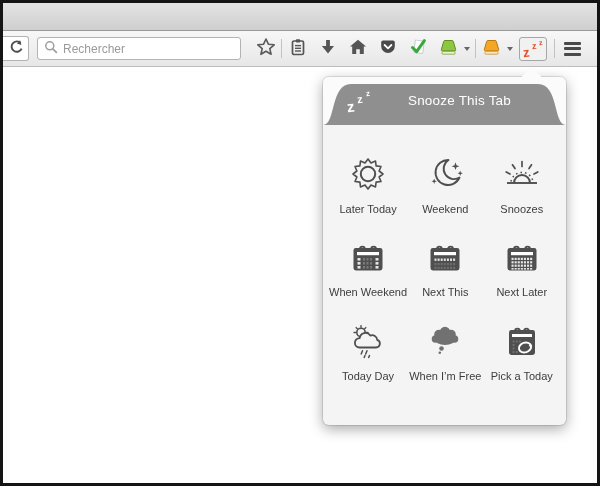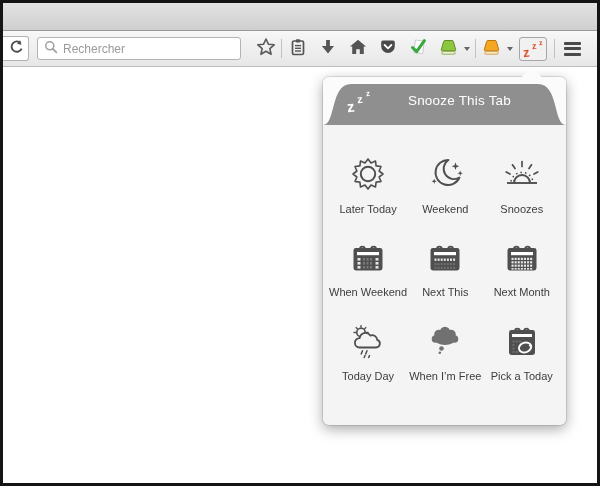--- a/index.html
+++ b/index.html
@@ -385,21 +385,21 @@
               <rect x="9.5" y="31" width="2.1" height="1.6"></rect>
                 <rect x="12.6" y="31" width="2.1" height="1.6"></rect>
                 <rect x="15.7" y="31" width="2.1" height="1.6"></rect>
                 <rect x="18.8" y="31" width="2.1" height="1.6"></rect>
                 <rect x="21.9" y="31" width="2.1" height="1.6"></rect>
                 <rect x="25" y="31" width="2.1" height="1.6"></rect>
                 <rect x="28.1" y="31" width="2.1" height="1.6"></rect>
             </g>
           </svg>
         </span>
-        <span class="lbl">Next Month</span>
+        <span class="lbl">Next Later</span>
       </div>
 
       <div class="snooze-cell">
         <span>
           <svg width="40" height="40" viewBox="0 0 40 40">
             <circle cx="13" cy="11.5" r="4.2" fill="none" stroke="#4f4f4f" stroke-width="1.6"></circle>
             <g stroke="#4f4f4f" stroke-width="1.4" stroke-linecap="round">
               <line x1="13" y1="4.6" x2="13" y2="6.2"></line>
               <line x1="8.2" y1="6.6" x2="9.3" y2="7.8"></line>
               <line x1="17.8" y1="6.6" x2="16.7" y2="7.8"></line>

